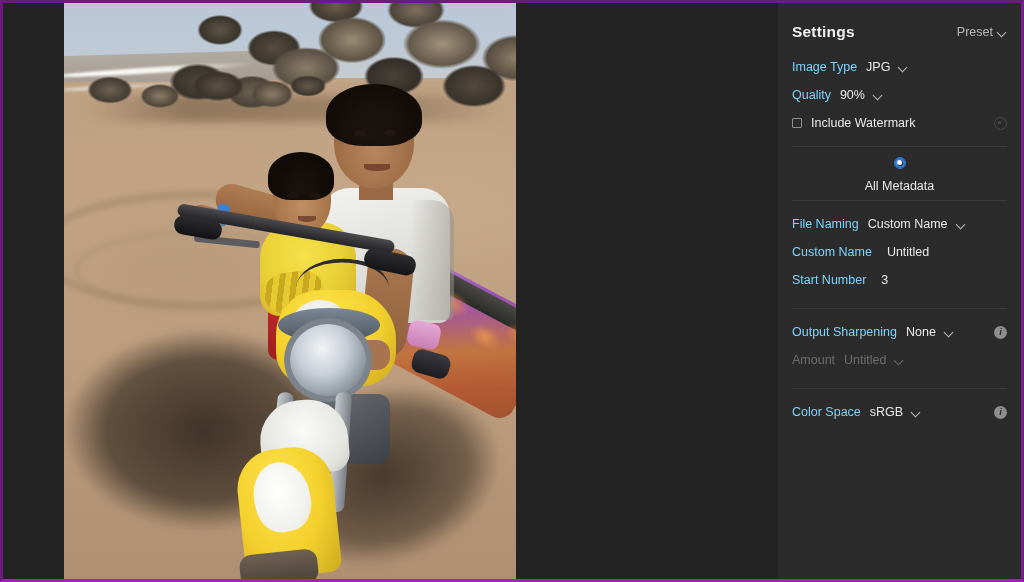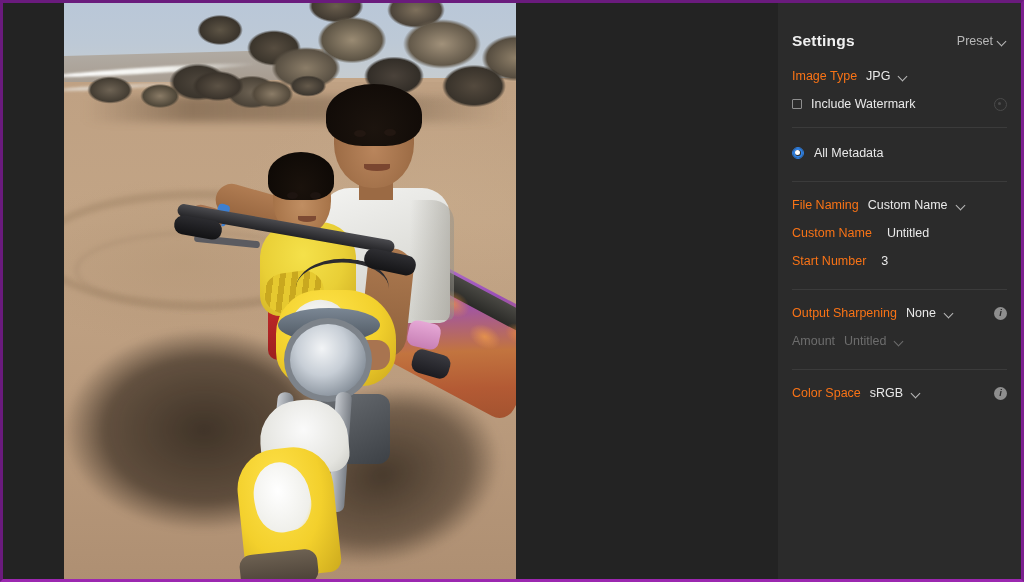--- a/index.html
+++ b/index.html
@@ -300,21 +300,21 @@
     transform:rotate(28deg);
   }
 
   
   #panel{
     position:absolute; right:0; top:0;
     width:243px; height:576px;
     background:#2b2b2b;
     color:#d6d6d6;
     font-size:12.5px;
-    padding:15px 14px;
+    padding:6px 14px;
   }
   .panel-head{
     display:flex; align-items:center; justify-content:space-between;
     padding-top:14px; padding-bottom:2px;
   }
   .panel-title{ font-size:15.5px; font-weight:bold; color:#f0f0f0; letter-spacing:.2px; }
   .preset{
     display:flex; align-items:center; gap:5px;
     color:#b8b8b8; font-size:12.5px; cursor:pointer;
   }
@@ -323,21 +323,21 @@
     content:""; position:absolute; left:0; top:1px;
     width:6px; height:6px;
     border-right:1.6px solid #b9b9b9; border-bottom:1.6px solid #b9b9b9;
     transform:rotate(45deg);
   }
 
   .row{
     display:flex; align-items:center; gap:9px;
     height:28px;
   }
-  .lbl{ color:#f97316; }
+  .lbl{ color:#7dd3fc; }
   .val{ color:#e9e9e9; }
   .row.dim .lbl, .row.dim .val{ color:#6d6d6d; }
   .row.dim .chev:after{ border-color:#6d6d6d; }
 
   .sep{
     height:1px; background:#3b3b3b;
     margin:9px 0 9px 0;
   }
 
   .check-row{ display:flex; align-items:center; justify-content:space-between; height:28px; }
@@ -350,21 +350,21 @@
   .gear{
     width:13px; height:13px; border-radius:50%;
     border:1.6px solid #4a4a4a;
     position:relative;
   }
   .gear:after{
     content:""; position:absolute; left:3px; top:3px;
     width:3.4px; height:3.4px; border-radius:50%; background:#4a4a4a;
   }
 
-  .radio-row{ display:flex; align-items:center; gap:10px; height:29px; }
+  .radio-row{ display:flex; align-items:center; gap:10px; height:29px;flex-direction:column; }
   .radio{
     width:12px; height:12px; border-radius:50%;
     border:1.5px solid #9a9a9a; position:relative; flex:0 0 auto;
   }
   .radio.on{ border-color:#2f7fe0; }
   .radio.on:after{
     content:""; position:absolute; left:2.2px; top:2.2px;
     width:5.2px; height:5.2px; border-radius:50%; background:#2f7fe0;
   }
   .radio.on{ box-shadow:inset 0 0 0 2px #2f7fe0; border-color:#2f7fe0; }
@@ -463,20 +463,25 @@
       </div>
     </div>
 
     <div class="row" style="margin-top:10px;">
       <span class="lbl">Image Type</span>
       <span class="val">JPG</span>
       <span class="chev"></span>
     </div>
 
 
+    <div class="row">
+      <span class="lbl">Quality</span>
+      <span class="val">90%</span>
+      <span class="chev"></span>
+    </div>
 
     <div class="check-row">
       <div class="check-left">
         <span class="cbox"></span>
         <span class="val">Include Watermark</span>
       </div>
       <span class="gear"></span>
     </div>
 
     <div class="sep"></div>

